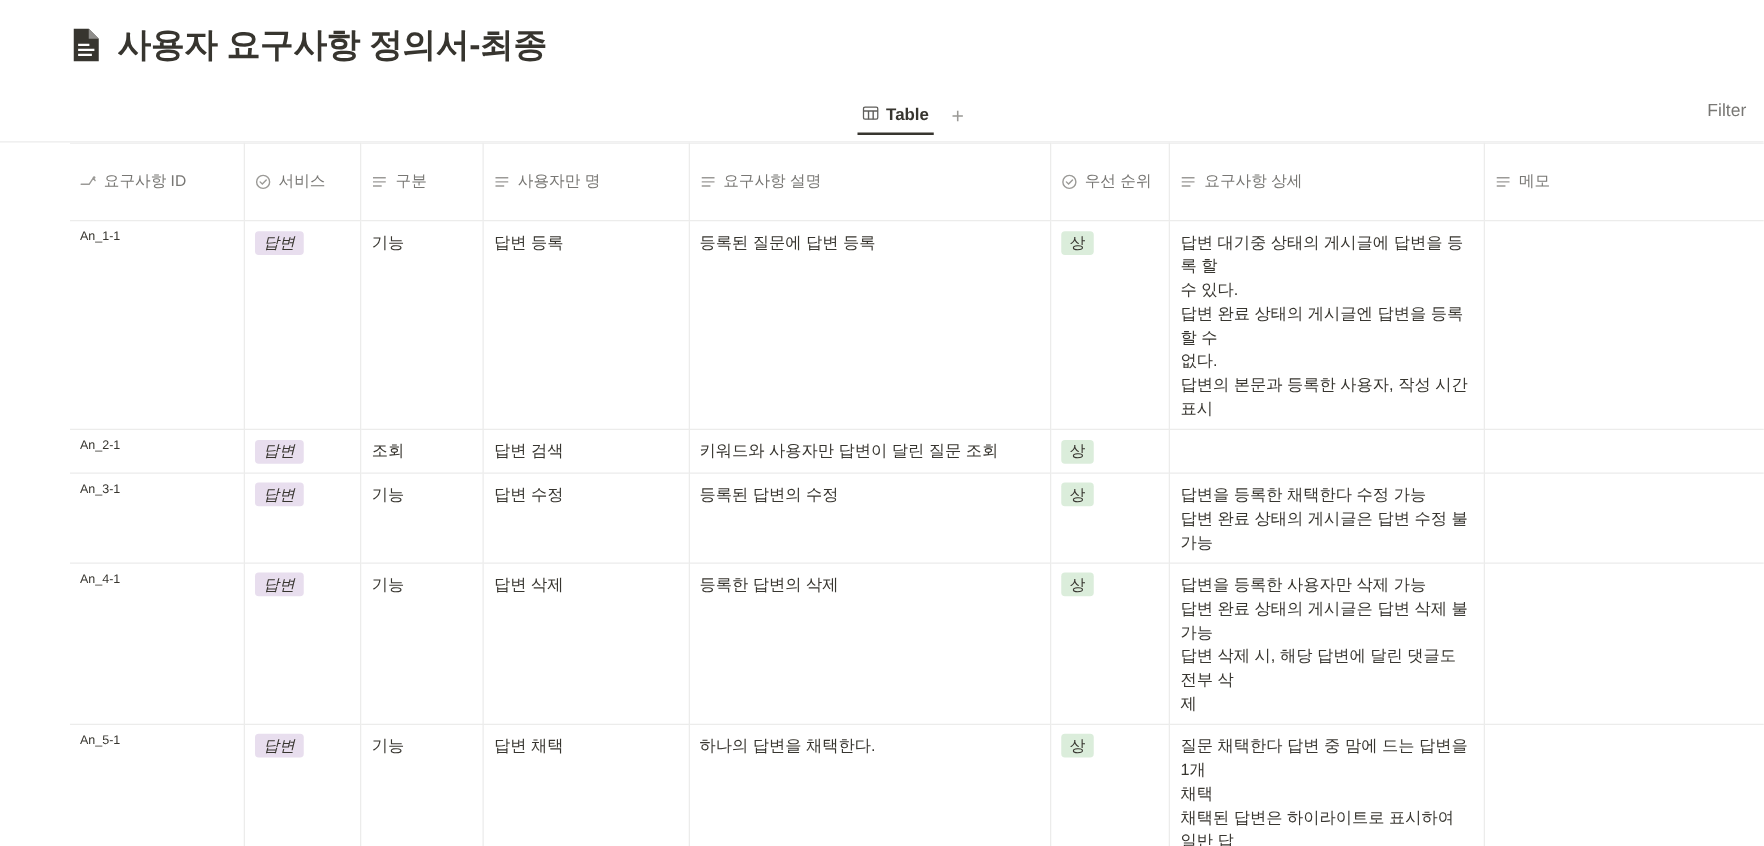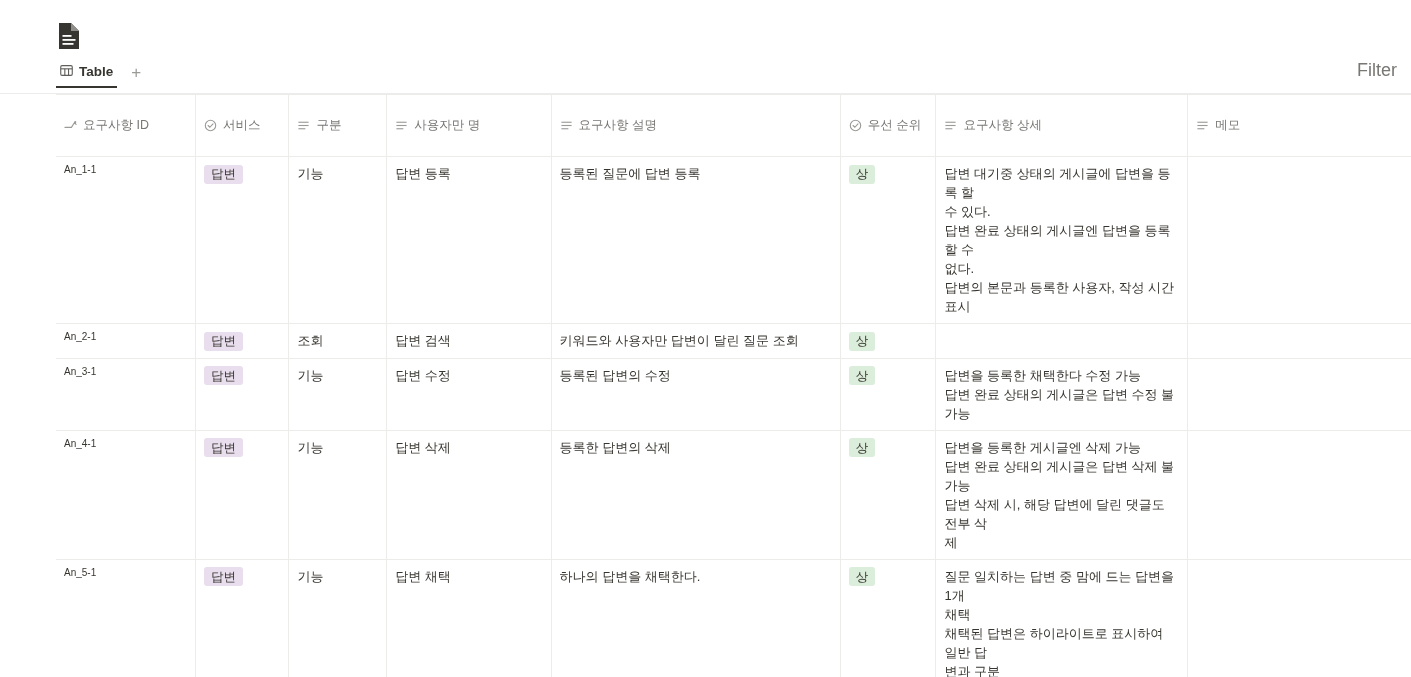--- a/index.html
+++ b/index.html
@@ -36,21 +36,22 @@
     white-space: nowrap;
   }
 
   
   .tabbar {
     position: relative;
     display: flex;
     align-items: center;
     padding: 0 0 0 56px;
     height: 36px;
-    margin-top: 2px;
+    margin-top: 22px;
+    justify-content: center;
   }
   .tab {
     display: flex;
     align-items: center;
     gap: 6px;
     font-size: 13.5px;
     font-weight: bold;
     color: #37352f;
     padding: 0 4px 7px 4px;
     border-bottom: 2px solid #37352f;
@@ -61,21 +62,21 @@
     font-size: 17px;
     color: #9b9a97;
     padding: 0 10px 7px 14px;
     cursor: pointer;
     line-height: 1;
   }
   .filter-btn {
     position: absolute;
     right: 14px;
     top: 2px;
-    font-size: 18px;
+    font-size: 14px;
     color: #787774;
     cursor: pointer;
   }
   .tabbar-rule {
     position: absolute;
     left: 0; right: 0; bottom: 0;
     height: 1px;
     background: #ececeb;
   }
 
@@ -140,39 +141,40 @@
   .line { display: block; }
 
   .pill {
     display: inline-block;
     border-radius: 3px;
     padding: 1.5px 7px;
     font-size: 12.5px;
     line-height: 16px;
     white-space: nowrap;
   }
-  .pill-purple { background: #e8deee; color: #37352f; }
+  .pill-purple { background: #e8deee; color: #37352f; font-style: italic; }
   .pill-pink   { background: #f4dfeb; color: #37352f; }
   .pill-green  { background: #dbeddb; color: #37352f; }
 </style>
 </head>
 <body>
 
 <div class="page">
 
   <div class="title-row">
     <span class="doc-icon">
       <svg width="26" height="30" viewBox="0 0 26 30">
         <path d="M3 2 h12 l8 8 v18 h-20 z" fill="#37352f"></path>
         <path d="M15 2 v8 h8 z" fill="#8f8e8b"></path>
         <rect x="6.5" y="14" width="9" height="1.8" fill="#ffffff"></rect>
         <rect x="6.5" y="18" width="13" height="1.8" fill="#ffffff"></rect>
         <rect x="6.5" y="22" width="11" height="1.8" fill="#ffffff"></rect>
       </svg>
     </span>
+    <span class="page-title">사용자 요구사항 정의서-최종</span>
   </div>
 
   <div class="tabbar">
     <div class="tab">
       <span class="t-ico">
         <svg width="13" height="13" viewBox="0 0 14 14">
           <rect x="0.8" y="1.8" width="12.4" height="10.4" rx="1.4" fill="none" stroke="#5f5e5b" stroke-width="1.2"></rect>
           <line x1="0.8" y1="5.2" x2="13.2" y2="5.2" stroke="#5f5e5b" stroke-width="1.2"></line>
           <line x1="5.2" y1="5.2" x2="5.2" y2="12.2" stroke="#5f5e5b" stroke-width="1.2"></line>
           <line x1="9.2" y1="5.2" x2="9.2" y2="12.2" stroke="#5f5e5b" stroke-width="1.2"></line>
@@ -335,36 +337,36 @@
             <td class="cell"><span></span></td>
           </tr>
           <tr class="row" style="height: 85px;">
             <td class="id-cell"><span>An_4-1</span></td>
             <td class="cell"><span class="pill pill-purple">답변</span></td>
             <td class="cell"><span>기능</span></td>
             <td class="cell"><span>답변 삭제</span></td>
             <td class="cell"><span>등록한 답변의 삭제</span></td>
             <td class="cell"><span class="pill pill-green">상</span></td>
             <td class="cell">
-              <span class="line">답변을 등록한 게시글엔 삭제 가능</span>
+              <span class="line">답변을 등록한 사용자만 삭제 가능</span>
               <span class="line">답변 완료 상태의 게시글은 답변 삭제 불가능</span>
               <span class="line">답변 삭제 시, 해당 답변에 달린 댓글도 전부 삭</span>
               <span class="line">제</span>
             </td>
             <td class="cell"><span></span></td>
           </tr>
           <tr class="row" style="height: 85px;">
             <td class="id-cell"><span>An_5-1</span></td>
             <td class="cell"><span class="pill pill-purple">답변</span></td>
             <td class="cell"><span>기능</span></td>
             <td class="cell"><span>답변 채택</span></td>
             <td class="cell"><span>하나의 답변을 채택한다.</span></td>
             <td class="cell"><span class="pill pill-green">상</span></td>
             <td class="cell">
-              <span class="line">질문 일치하는 답변 중 맘에 드는 답변을 1개</span>
+              <span class="line">질문 채택한다 답변 중 맘에 드는 답변을 1개</span>
               <span class="line">채택</span>
               <span class="line">채택된 답변은 하이라이트로 표시하여 일반 답</span>
               <span class="line">변과 구분</span>
             </td>
             <td class="cell"><span></span></td>
           </tr>
           <tr class="row" style="height: 30px;">
             <td class="id-cell"><span>Auth_1-1</span></td>
             <td class="cell"><span class="pill pill-pink">로그인</span></td>
             <td class="cell"><span>기능</span></td>

